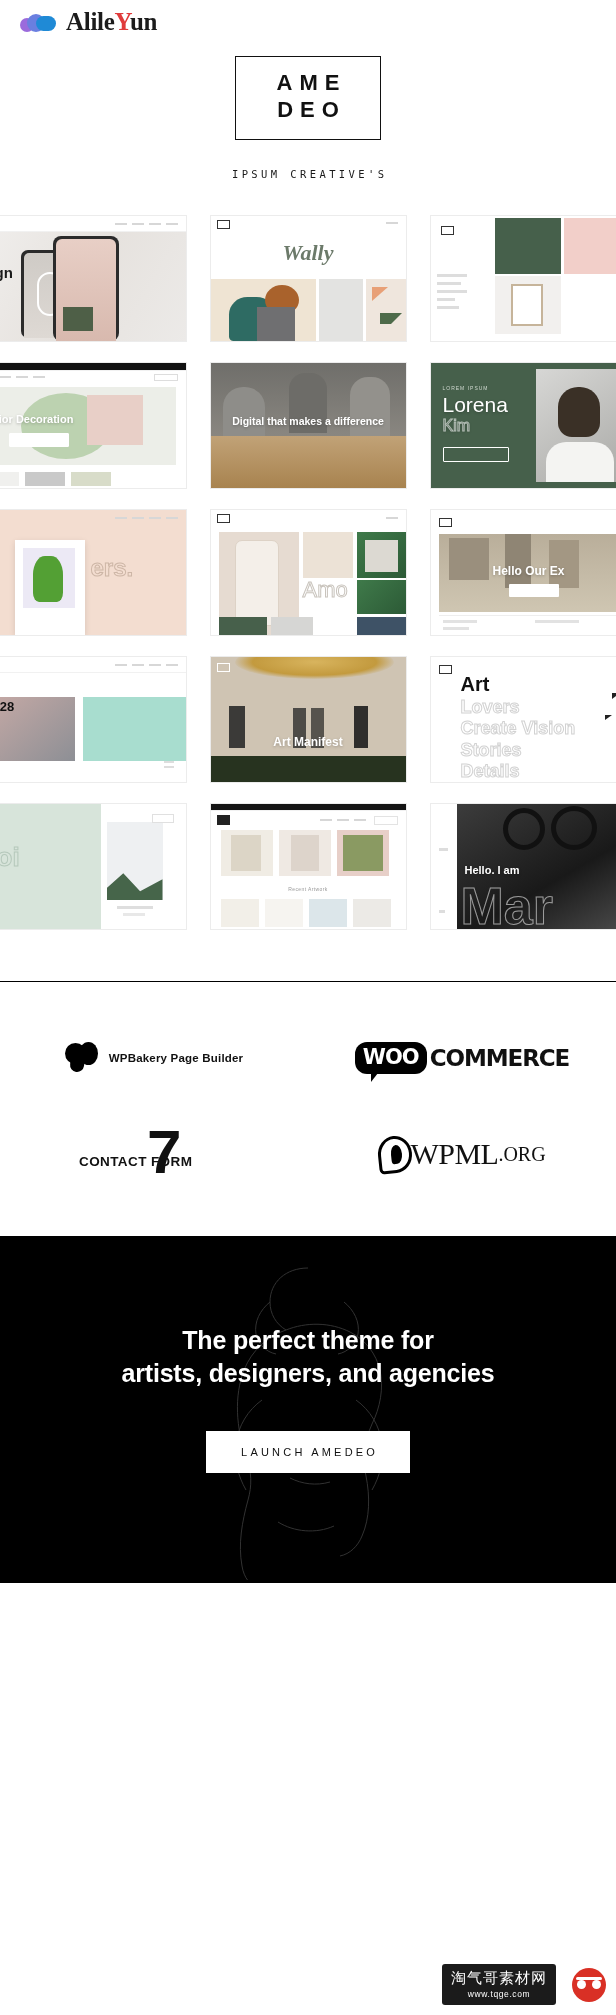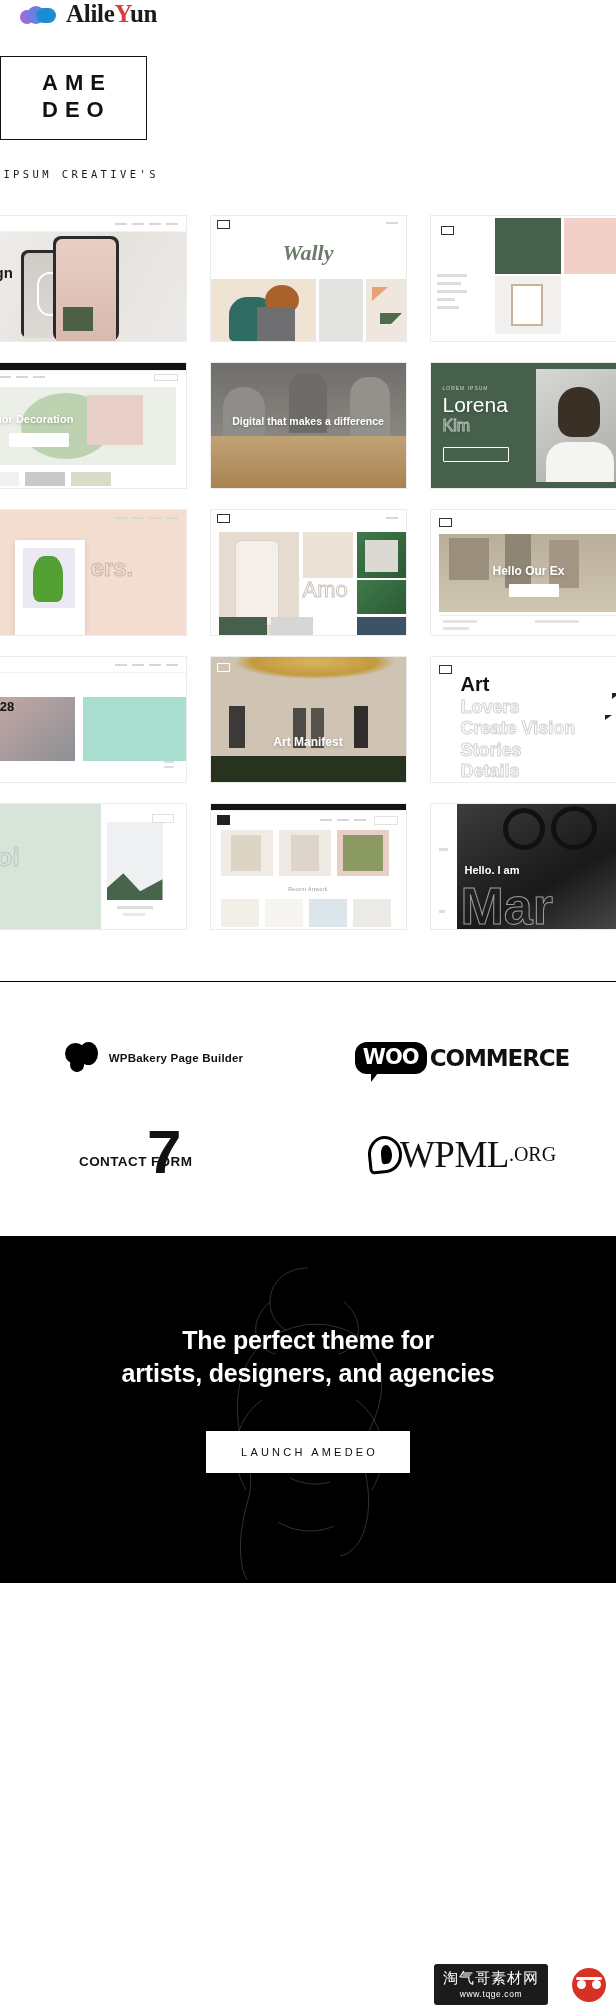--- a/index.html
+++ b/index.html
@@ -8,31 +8,31 @@
     font-family: "Liberation Sans", sans-serif;
     background: #ffffff;
     color: #111;
     width: 616px;
     height: 2015px;
     position: relative;
     overflow: hidden;
   }
 
   
-  .brandbar { height: 44px; display: flex; align-items: flex-start; padding-left: 20px; }
+  .brandbar { height: 44px; display: flex; align-items: center; padding-left: 20px; }
   .brand-logo { display: flex; align-items: center; gap: 8px; }
   .cloud-icon { width: 38px; height: 20px; position: relative; }
   .cloud-icon .c1 { position: absolute; left: 0; top: 6px; width: 14px; height: 14px; border-radius: 50%; background: #9b6bdc; }
   .cloud-icon .c2 { position: absolute; left: 7px; top: 2px; width: 18px; height: 18px; border-radius: 50%; background: #6a7fe0; }
   .cloud-icon .c3 { position: absolute; left: 16px; top: 4px; width: 20px; height: 15px; border-radius: 10px; background: #1f8ad6; }
   .brand-text { font-family: "Liberation Serif", serif; font-weight: bold; font-size: 25px; letter-spacing: -0.3px; color: #1b1b1b; }
   .brand-text .y { color: #e03b3b; }
 
   
-  .hero { padding-top: 12px; text-align: left; }
+  .hero { padding-top: 12px; text-align: center; }
   .logo-box {
     display: inline-block; border: 1px solid #111; padding: 13px 34px 15px;
     line-height: 1.22;
   }
   .logo-line {
     font-family: "Liberation Sans", sans-serif; font-weight: bold;
     font-size: 22px; letter-spacing: 7px; text-indent: 7px; color: #111;
   }
   .tagline { margin-top: 24px; line-height: 1.95; }
   .tagline div {
@@ -87,35 +87,35 @@
   }
   .woo-word { font-weight: bold; font-size: 23px; letter-spacing: -1.1px; margin-left: 3px; font-family: "DejaVu Sans", sans-serif; }
 
   .cf7 { position: relative; width: 150px; height: 58px; }
   .cf7-text { position: absolute; left: 0; bottom: 14px; font-size: 13.5px; font-weight: bold; letter-spacing: .4px; }
   .cf7-seven { position: absolute; left: 68px; top: -4px; font-size: 62px; font-weight: bold; line-height: 1; font-family: "Liberation Sans", sans-serif; }
 
   .wpml { display: flex; align-items: center; }
   .wpml-drop { width: 34px; height: 37px; border: 3.5px solid #000; border-radius: 50% 50% 50% 14%; transform: rotate(-6deg); position: relative; }
   .wpml-drop:after { content:""; position:absolute; left: 10px; top: 6px; width: 11px; height: 19px; border-radius: 50% 50% 50% 20%; background:#000; }
-  .wpml-word { font-family: "Liberation Serif", serif; font-size: 37px; font-weight: normal; letter-spacing: -0.5px; margin-left: -2px; }
+  .wpml-word { font-family: "Liberation Serif", serif; font-size: 30px; font-weight: normal; letter-spacing: -0.5px; margin-left: -2px; }
   .wpml-org { font-family: "Liberation Serif", serif; font-size: 20px; }
 
   
   .cta { background: #000; color: #fff; padding: 88px 0 110px; text-align: center; position: relative; overflow: hidden; }
   .cta-figure { position: absolute; left: 50%; top: 14px; transform: translateX(-50%); opacity: .32; }
   .cta h2 { font-size: 25px; font-weight: bold; line-height: 1.33; position: relative; z-index: 2; letter-spacing: -0.2px; }
   .cta-btn {
     display: inline-block; margin-top: 40px; background: #fff; color: #111;
     font-size: 11px; letter-spacing: 3.2px; text-indent: 3.2px; font-weight: normal;
     padding: 15px 32px; position: relative; z-index: 2;
   }
 
   
-  .watermark { position: absolute; right: 10px; bottom: 10px; display: flex; align-items: center; gap: 24px; z-index: 10; }
+  .watermark { position: absolute; right: 10px; bottom: 10px; display: flex; align-items: center; gap: 16px; z-index: 10; }
   .wm-box { background: #1b1b1b; color: #fff; padding: 5px 9px 6px; border-radius: 3px; text-align: center; }
   .wm-cn { font-size: 15px; font-family: "DejaVu Sans", sans-serif; letter-spacing: 1px; }
   .wm-url { font-size: 8.5px; letter-spacing: .6px; margin-top: 1px; }
   .wm-badge { width: 34px; height: 34px; border-radius: 50%; background: #d93025; position: relative; }
   .wm-badge .eye { position: absolute; top: 12px; width: 9px; height: 9px; border-radius: 50%; background: #fff; }
   .wm-badge .eye.l { left: 5px; } .wm-badge .eye.r { right: 5px; }
   .wm-badge .bar { position: absolute; left: 4px; right: 4px; top: 9px; height: 3px; background: #fff; border-radius: 2px; }
 </style>
 </head>
 <body>

